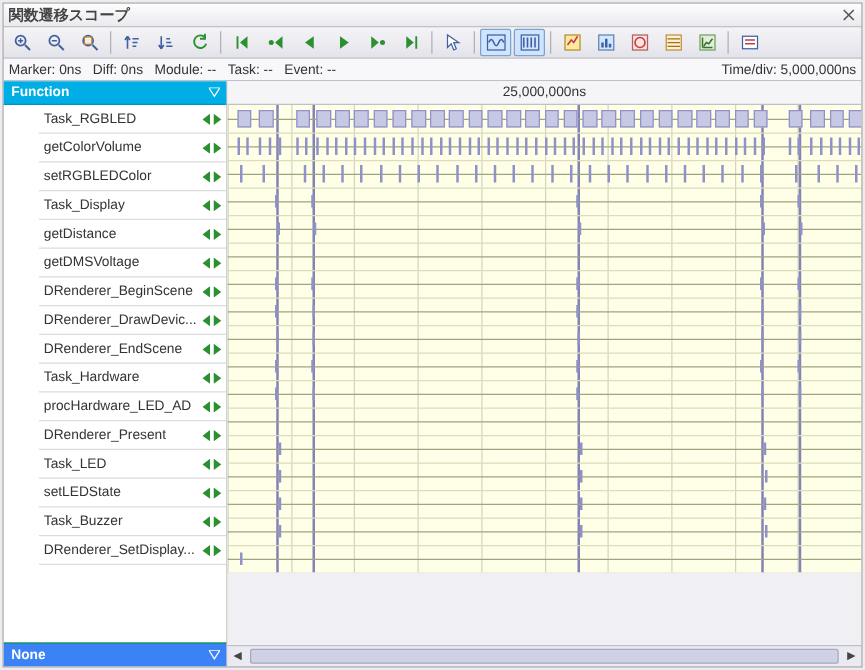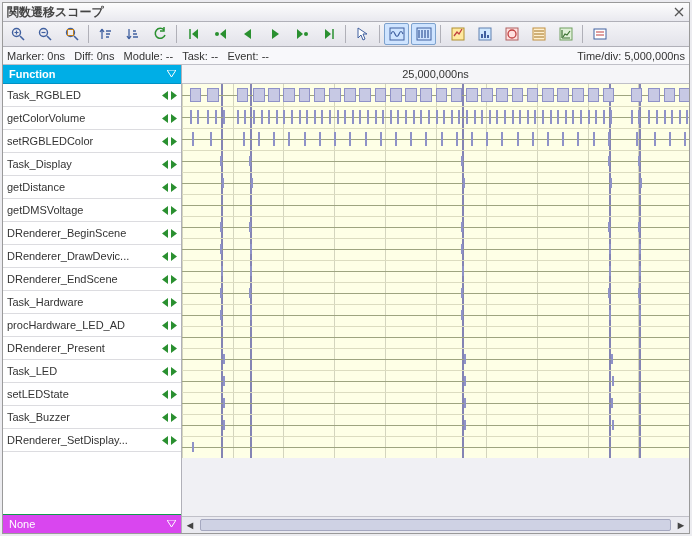--- a/index.html
+++ b/index.html
@@ -123,20 +123,21 @@
   }
   .dropdown-arrow {
     position: absolute;
     right: 5px;
     top: 5px;
   }
   .func-list {
     flex: 1;
     overflow: hidden;
     background: #fff;
+    margin-left: 28px;
   }
   .func-row {
     height: 22px;
     display: flex;
     align-items: center;
     border-bottom: 1px solid #dcdce0;
     font-size: 11px;
     color: #333;
     position: relative;
   }
@@ -148,27 +149,27 @@
     text-overflow: ellipsis;
   }
   .func-row .arrows {
     display: flex;
     align-items: center;
     padding-right: 4px;
     gap: 1px;
   }
   .footer-none {
     height: 18px;
-    background: #d946ef;
+    background: #3b82f6;
     border-top: 1px solid #129a4a;
     display: flex;
     align-items: center;
     padding: 0 6px;
     color: #fff;
-    font-weight: normal;
+    font-weight: bold;
     position: relative;
   }
   .right-pane {
     flex: 1;
     display: flex;
     flex-direction: column;
     min-width: 0;
   }
   .time-header {
     height: 18px;

